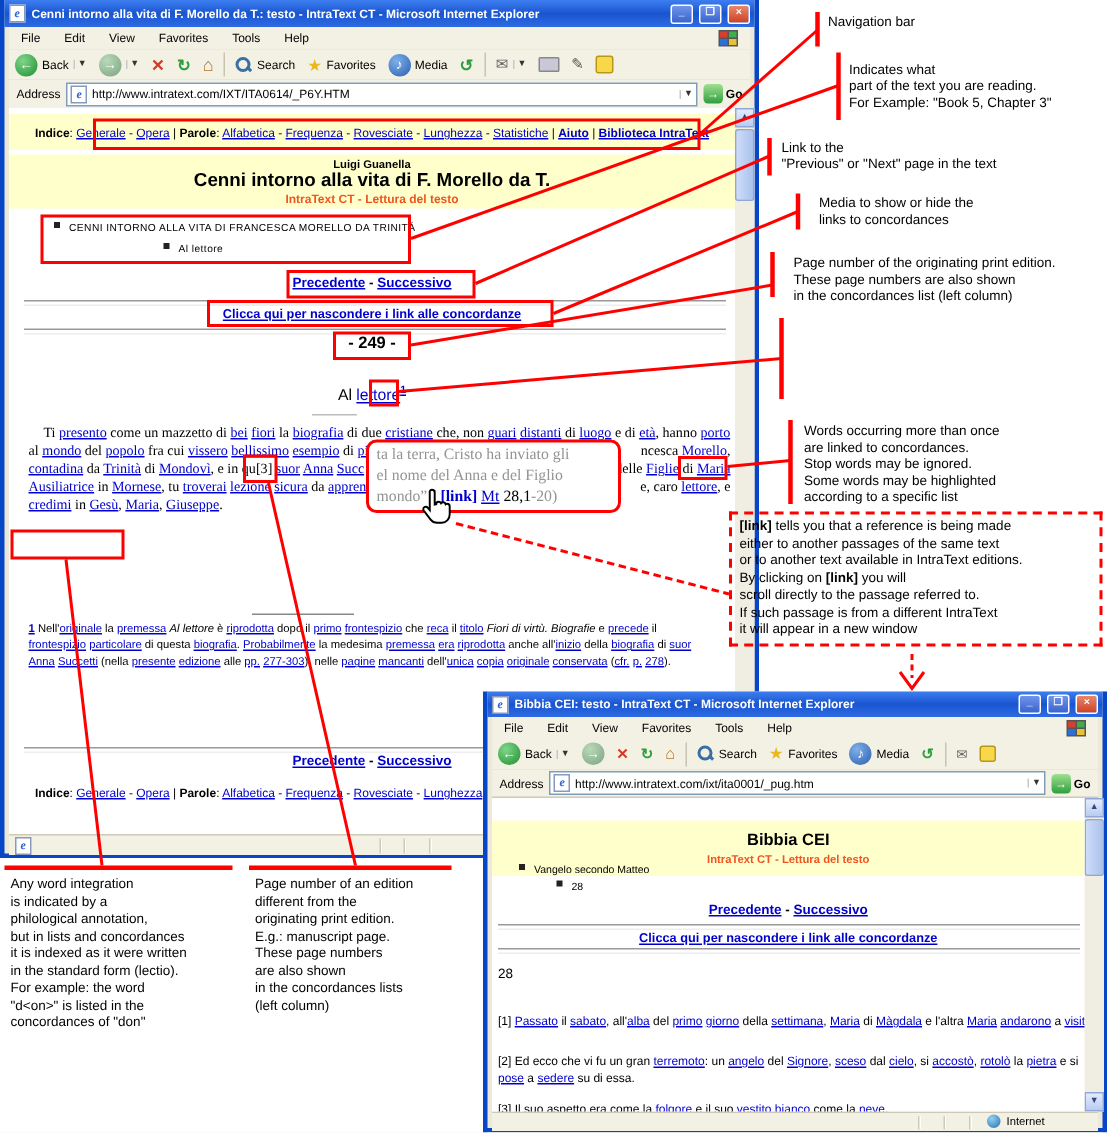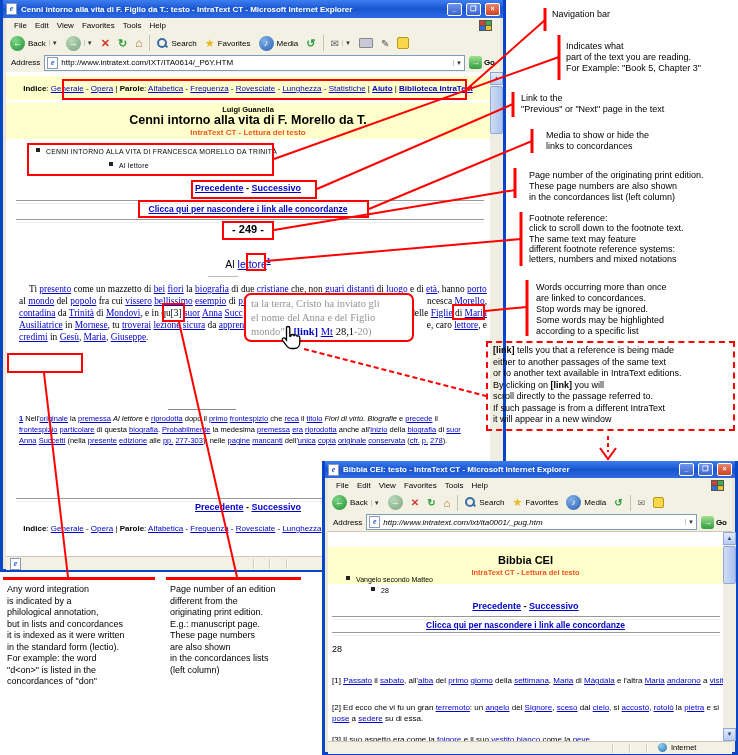--- a/index.html
+++ b/index.html
@@ -3,21 +3,21 @@
 <meta charset="utf-8">
 <style>
   html,body{margin:0;padding:0;background:#fff;}
   #stage{position:relative;width:738px;height:755px;background:#fff;font-family:"Liberation Sans",sans-serif;overflow:hidden;}
   .abs{position:absolute;}
   
   .win{position:absolute;background:#ece9d8;border-left:3px solid #0846c8;border-right:3px solid #0846c8;border-bottom:3px solid #0846c8;box-sizing:border-box;}
   .tbar{position:absolute;left:0;right:0;top:0;background:linear-gradient(180deg,#3d7ef0 0%,#1a55d0 50%,#2e6be2 100%);color:#fff;display:flex;align-items:center;gap:4px;padding:0 3px;font-size:8px;font-weight:bold;overflow:hidden;}
   .wbtn{width:13px;height:11px;border:1px solid #fff;border-radius:2px;background:linear-gradient(180deg,#6f94e8,#3a64cf);color:#fff;font-size:7px;line-height:9px;text-align:center;flex:0 0 auto;}
   .wbtn.close{background:linear-gradient(180deg,#e8876c,#cf4124);}
-  .mbar{position:absolute;background:#f3f1e4;display:flex;gap:8px;align-items:center;font-size:8px;color:#000;padding:0 8px;border-bottom:1px solid #d8d4c4;}
+  .mbar{position:absolute;background:#f3f1e4;display:flex;gap:16px;align-items:center;font-size:8px;color:#000;padding:0 8px;border-bottom:1px solid #d8d4c4;}
   .tb{position:absolute;background:#f3f1e4;border-bottom:1px solid #cfcab8;display:flex;align-items:center;font-size:8px;color:#000;}
   .tbtn{display:inline-flex;align-items:center;gap:3px;padding:0 4px;height:100%;}
   .cir{display:inline-block;width:15px;height:15px;border-radius:50%;color:#fff;font-size:9px;line-height:15px;text-align:center;flex:0 0 auto;}
   .green{background:radial-gradient(circle at 35% 30%,#7fd689,#1f8e2f);}
   .gdim{background:radial-gradient(circle at 35% 30%,#b9d9b9,#7ba380);}
   .tsep{width:1px;height:16px;background:#c9c4b2;margin:0 3px;}
   .mag{position:relative;display:inline-block;width:11px;height:11px;}
   .mag::before{content:"";position:absolute;left:0;top:0;width:6px;height:6px;border:2px solid #3a6ea5;border-radius:50%;}
   .mag::after{content:"";position:absolute;left:7px;top:7px;width:4px;height:2px;background:#3a6ea5;transform:rotate(45deg);}
   .star{color:#e8b820;font-size:11px;}
@@ -63,21 +63,21 @@
   .flagic i{display:block;}
 </style>
 </head>
 <body>
 
 <div id="stage">
 
   <div class="win" style="left:0;top:0;width:506px;height:572px;z-index:10;">
     <div class="tbar" style="height:18px;">
       <span class="favico">e</span>
-      <span style="flex:1;overflow:hidden;white-space:nowrap;">Cenni intorno alla vita di F. Figlio da T.: testo - IntraText CT - Microsoft Internet Explorer</span>
+      <span style="flex:1;overflow:hidden;white-space:nowrap;">Cenni intorno alla vita di F. Morello da T.: testo - IntraText CT - Microsoft Internet Explorer</span>
       <span class="wbtn">_</span>
       <span class="wbtn">❐</span>
       <span class="wbtn close">×</span>
     </div>
     <div class="mbar" style="left:3px;right:3px;top:18px;height:15px;">
       <span>File</span>
       <span>Edit</span>
       <span>View</span>
       <span>Favorites</span>
       <span>Tools</span>
@@ -225,25 +225,20 @@
   <div class="co" style="left:566px;top:41px;">Indicates what
 part of the text you are reading.
 For Example: "Book 5, Chapter 3"</div>
   <div class="co" style="left:521px;top:93px;">Link to the
 "Previous" or "Next" page in the text</div>
   <div class="co" style="left:546px;top:130px;">Media to show or hide the
 links to concordances</div>
   <div class="co" style="left:529px;top:170px;">Page number of the originating print edition.
 These page numbers are also shown
 in the concordances list (left column)</div>
-  <div class="co" style="left:529px;top:213px;line-height:10.3px;">Footnote reference:
-click to scroll down to the footnote text.
-The same text may feature
-different footnote reference systems:
-letters, numbers and mixed notations</div>
   <div class="co" style="left:536px;top:282px;">Words occurring more than once
 are linked to concordances.
 Stop words may be ignored.
 Some words may be highlighted
 according to a specific list</div>
   <div id="linkbox"><span class="s-b">[link]</span><span class="s-n"> tells you that a reference is being made
 either to another passages of the same text
 or to another text available in IntraText editions.
 By clicking on </span><span class="s-b">[link]</span><span class="s-n"> you will
 scroll directly to the passage referred to.
@@ -354,21 +349,21 @@
           <span style="font-size:9px;color:#666;">✉</span>
         </span>
       <span class="tbtn">
           <span style="display:inline-block;width:9px;height:9px;background:#f8d848;border:1px solid #b89818;border-radius:2px;"></span>
         </span>
     </div>
     <div class="abar" style="left:3px;right:3px;top:52px;height:18px;">
       <span>Address</span>
       <span class="afield">
         <span class="favico">e</span>
-        <span style="flex:1;font-style:italic;">http://www.intratext.com/ixt/ita0001/_pug.htm</span>
+        <span style="flex:1;">http://www.intratext.com/ixt/ita0001/_pug.htm</span>
         <span class="drop">▼</span>
       </span>
       <span class="gobtn">
           <span class="goarr">→</span>
           <span>Go</span>
         </span>
     </div>
 
     <div class="scol" style="left:398px;top:71px;width:13px;height:209px;">
       <div class="sb-btn" style="left:0;top:0;">▲</div>

